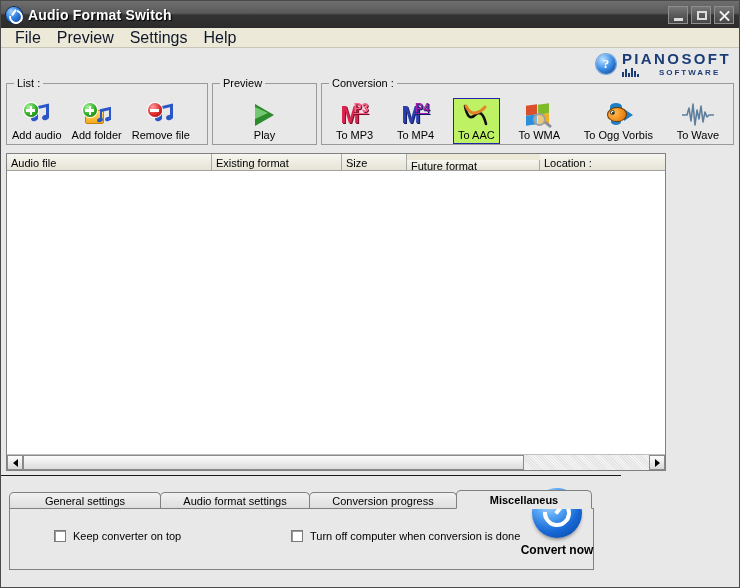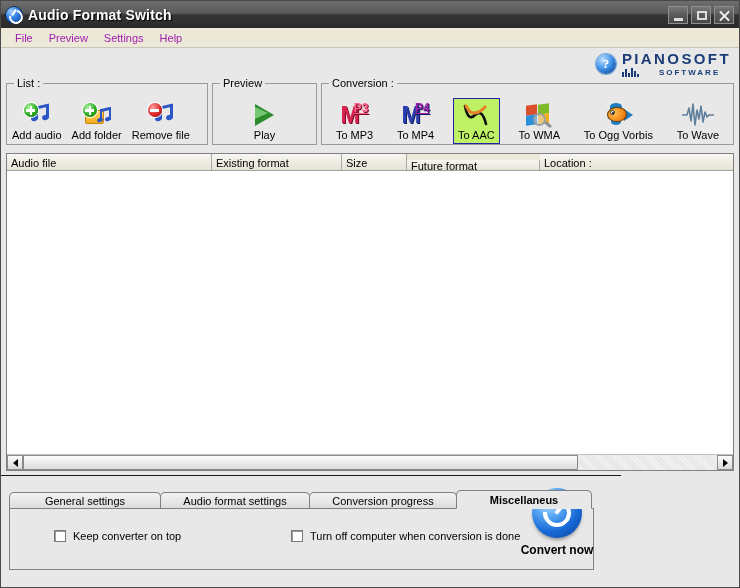--- a/index.html
+++ b/index.html
@@ -65,21 +65,21 @@
   .wb-close span.s2 { transform:rotate(-45deg); }
 
   
   #menubar {
     position:absolute; left:0; top:27px; width:738px; height:20px;
     background:#ece9d8;
     border-bottom:1px solid #c8c6b8;
     display:flex; align-items:center; padding-left:6px;
   }
   .menu-item {
-    padding:2px 8px; font-size:11px; color:#a21caf; cursor:default;
+    padding:2px 8px; font-size:16px; color:#0f172a; cursor:default;
     white-space:nowrap;
   }
 
   
   #logo {
     position:absolute; right:8px; top:50px;
     display:flex; align-items:center; gap:6px;
   }
   #logo-q {
     width:20px; height:20px; border-radius:50%;
@@ -224,21 +224,21 @@
     position:absolute; left:8px; top:8px; width:5px; height:5px; border-radius:50%;
     background:#fff; border:1px solid #333;
   }
   .ico-fish .eye::after { content:""; position:absolute; left:1px; top:1px; width:2px; height:2px; background:#000; border-radius:50%; }
 
   .ico-wave { width:34px; height:26px; }
   .ico-wave svg { position:absolute; left:0; top:0; }
 
   
   #list-wrap {
-    position:absolute; left:5px; top:152px; width:728px; height:318px;
+    position:absolute; left:5px; top:152px; width:660px; height:318px;
     background:#ffffff; border:1px solid #808080;
   }
   #list-head {
     display:flex; height:17px; background:#ece9d8;
     border-bottom:1px solid #a0a0a0;
   }
   .col {
     border-right:1px solid #a8a8a8;
     background:linear-gradient(to bottom,#f7f6f0 0%,#e6e3d6 100%);
     font-size:11px; color:#000; padding:1px 0 0 4px;

